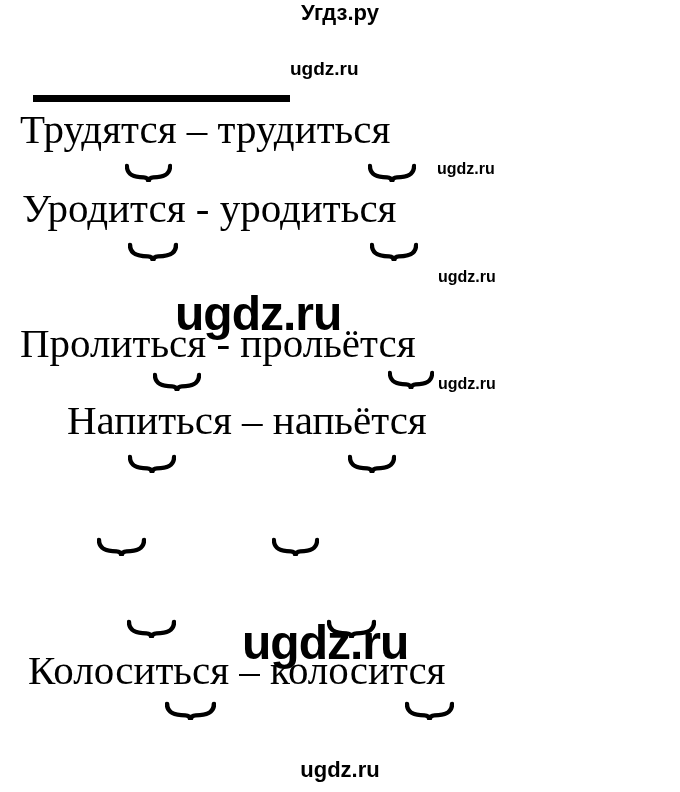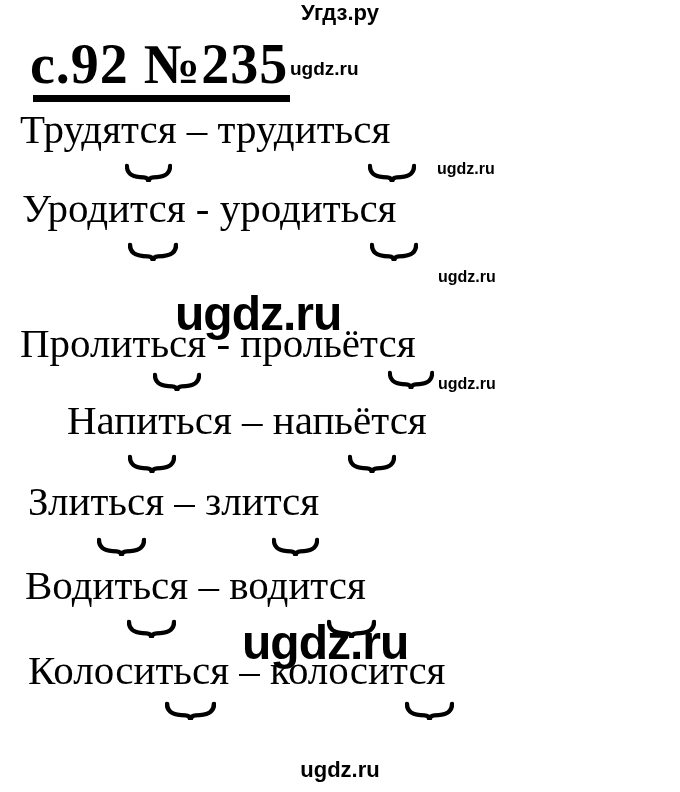--- a/index.html
+++ b/index.html
@@ -77,30 +77,27 @@
     font-weight:bold;font-size:22px;line-height:1.1;
   }
 </style>
 </head>
 <body>
 
 <div class="page">
 
   <div class="site-header">Угдз.ру</div>
 
-  <div class="heading">с.92 №235</div>
   <div class="heading-underline"></div>
   <div class="heading-watermark">ugdz.ru</div>
 
   <div class="word-line l1">Трудятся – трудиться</div>
   <div class="word-line l2">Уродится - уродиться</div>
   <div class="word-line l3">Пролиться - прольётся</div>
   <div class="word-line l4">Напиться – напьётся</div>
-  <div class="word-line l5">Злиться – злится</div>
-  <div class="word-line l6">Водиться – водится</div>
   <div class="word-line l7">Колоситься – колосится</div>
 
   <span class="brace" style="left:125px;top:163px;width:47px;">
     <svg viewBox="0 0 100 42" preserveAspectRatio="none">
         <path d="M4 6 C4 22, 14 30, 40 30 C46 30, 49 33, 50 39 C51 33, 54 30, 60 30 C86 30, 96 22, 96 6" stroke="#000" stroke-width="9" fill="none" stroke-linecap="round"></path>
       </svg>
   </span>
   <span class="brace" style="left:368px;top:163px;width:48px;">
     <svg viewBox="0 0 100 42" preserveAspectRatio="none">
         <path d="M4 6 C4 22, 14 30, 40 30 C46 30, 49 33, 50 39 C51 33, 54 30, 60 30 C86 30, 96 22, 96 6" stroke="#000" stroke-width="9" fill="none" stroke-linecap="round"></path>

